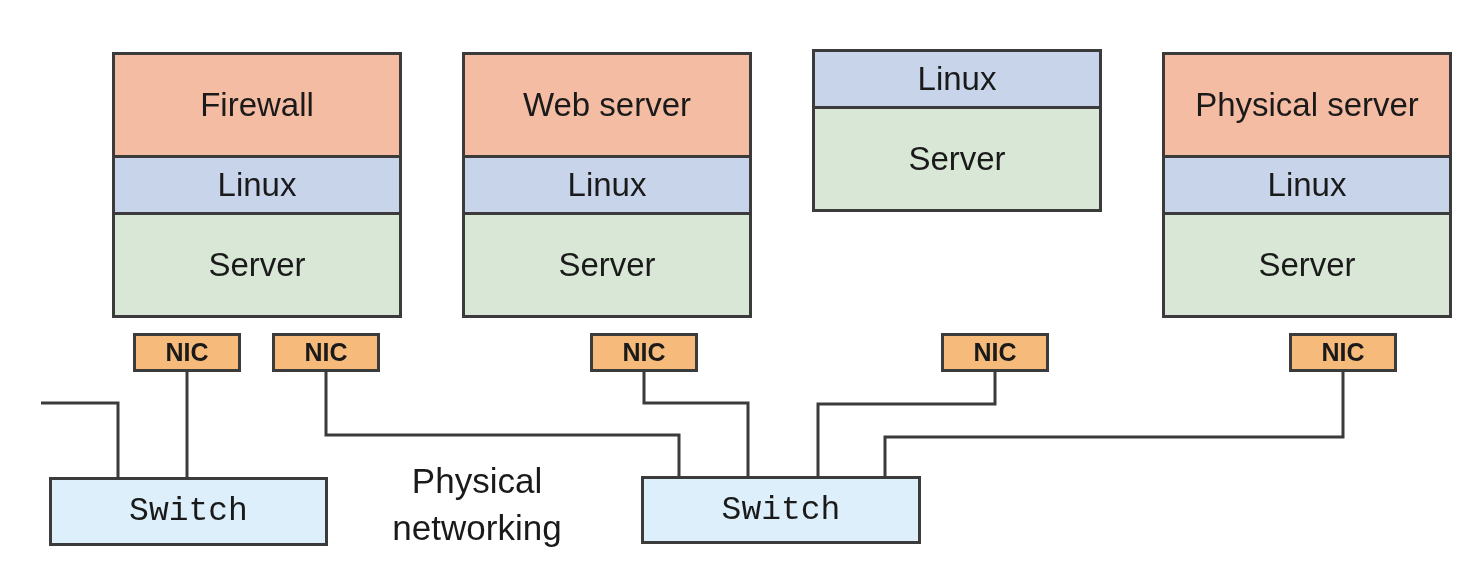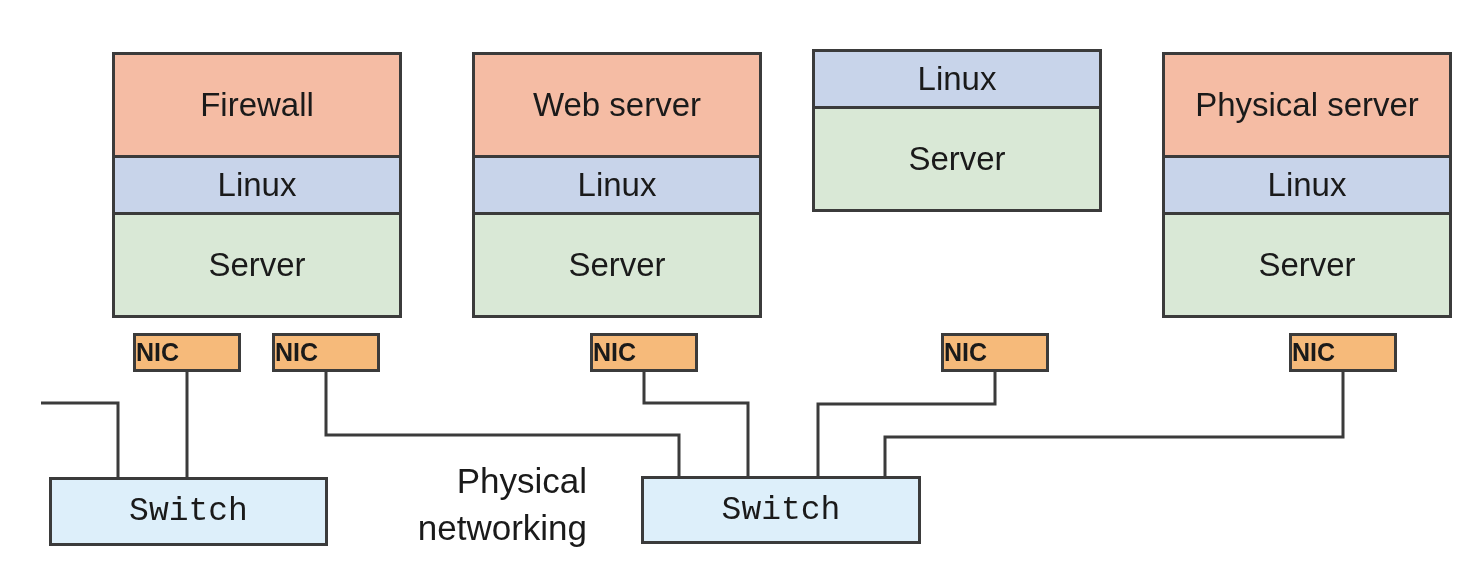--- a/index.html
+++ b/index.html
@@ -37,39 +37,39 @@
   }
   .layer-app{height:106px;background:var(--c-application-layer);}
   .layer-os{height:60px;background:var(--c-os-layer);margin-top:-3px;}
   .layer-hw{height:106px;background:var(--c-hardware-layer);margin-top:-3px;}
 
   .nic{
     position:absolute;top:333px;width:108px;height:39px;
     box-sizing:border-box;
     background:var(--c-nic);
     border:3px solid var(--c-outline);
-    display:flex;align-items:center;justify-content:flex-start;
+    display:flex;align-items:center;justify-content:center;
     font-size:25px;font-weight:bold;
   }
 
   .switch{
     position:absolute;
     box-sizing:border-box;
     background:var(--c-switch);
     border:3px solid var(--c-outline);
     display:flex;align-items:center;justify-content:center;
     font-size:33px;
     font-family:Liberation Mono, monospace;
   }
   #switch-left{left:49px;top:477px;width:279px;height:69px;}
   #switch-right{left:641px;top:476px;width:280px;height:68px;}
 
   .caption{
     position:absolute;left:367px;top:457px;width:220px;
-    text-align:right;
+    text-align:center;
     font-size:35px;line-height:1.35;
   }
 </style>
 </head>
 <body>
 
 <div id="canvas">
 
   <svg id="cables" viewBox="0 0 1482 588" xmlns="http://www.w3.org/2000/svg">
     <polyline points="41,403 118,403 118,478"></polyline>
@@ -85,21 +85,21 @@
       <span>Firewall</span>
     </div>
     <div class="layer layer-os">
       <span>Linux</span>
     </div>
     <div class="layer layer-hw">
       <span>Server</span>
     </div>
   </div>
 
-  <div class="stack" style="left:472px">
+  <div class="stack" style="left:462px">
     <div class="layer layer-app">
       <span>Web server</span>
     </div>
     <div class="layer layer-os">
       <span>Linux</span>
     </div>
     <div class="layer layer-hw">
       <span>Server</span>
     </div>
   </div>

